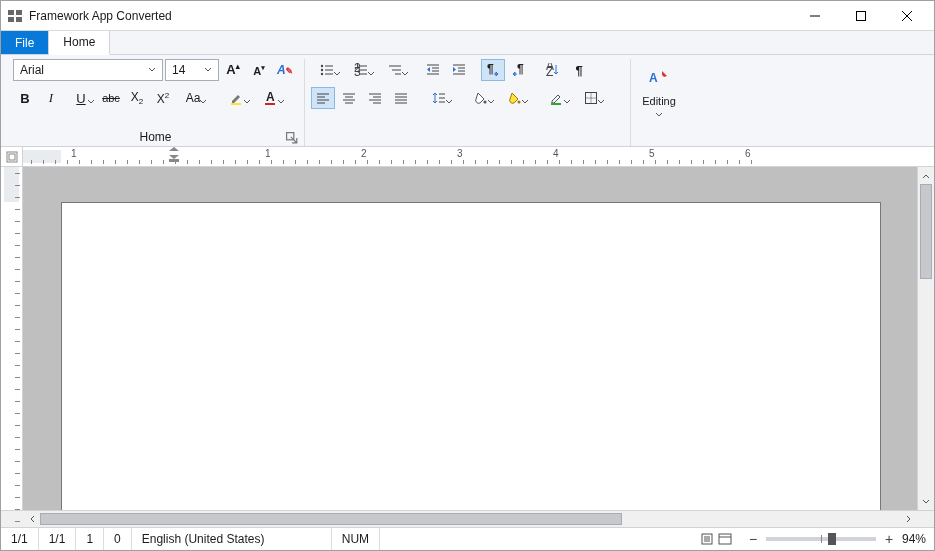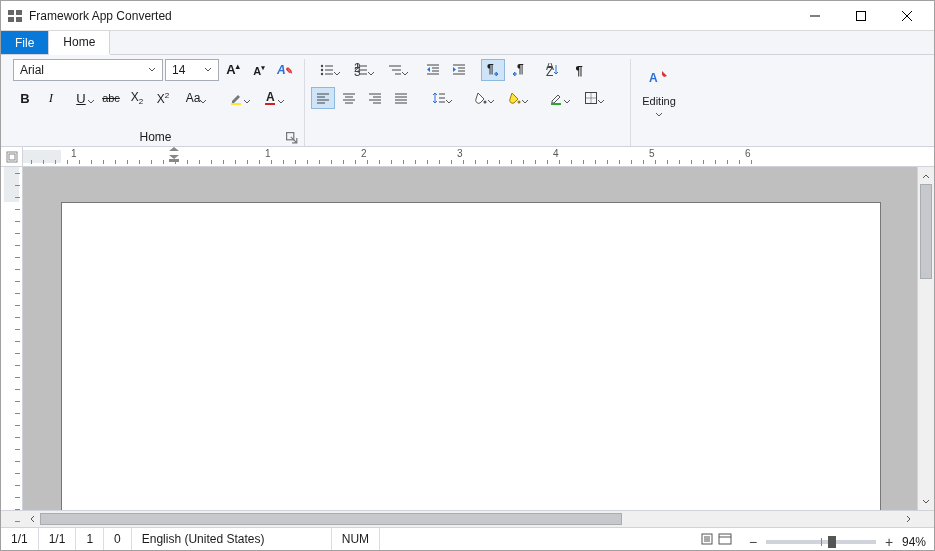--- a/index.html
+++ b/index.html
@@ -58,21 +58,21 @@
 .vscroll .up{height:17px;display:flex;align-items:center;justify-content:center}
 .vscroll .track{flex:1;position:relative}
 .vscroll .thumb{position:absolute;left:2px;right:2px;top:0;height:95px;background:#c6c8cc;border:1px solid #a8acb3}
 .vscroll .down{height:17px;display:flex;align-items:center;justify-content:center}
 .hscroll-row{height:17px;display:flex;background:#f0f0f0;border-top:1px solid #d0d4da}
 .hscroll-row .sp{width:22px}
 .hscroll-row .left{width:17px;display:flex;align-items:center;justify-content:center}
 .hscroll-row .htrack{flex:1;position:relative}
 .hscroll-row .hthumb{position:absolute;top:2px;bottom:2px;left:0;width:582px;background:#c6c8cc;border:1px solid #a8acb3}
 .hscroll-row .right{width:17px;display:flex;align-items:center;justify-content:center}
-.statusbar{height:23px;border-top:1px solid #d0d4da;display:flex;align-items:flex-end;background:#fff;font-size:11px}
+.statusbar{height:23px;border-top:1px solid #d0d4da;display:flex;align-items:center;background:#fff;font-size:11px}
 .sb-cell{padding:0 10px;border-right:1px solid #d9dce1;height:100%;display:flex;align-items:center}
 .sb-spacer{flex:1}
 .zoom{display:flex;align-items:center;gap:6px;padding:0 8px}
 .zoom .slider{width:110px;height:4px;background:#d0d4da;position:relative}
 .zoom .slider .mid{position:absolute;left:50%;top:-2px;width:1px;height:8px;background:#888}
 .zoom .slider .thumb{position:absolute;left:56%;top:-4px;width:8px;height:12px;background:#555}
 .zoom .pm{width:14px;text-align:center;font-size:14px;color:#444}
 svg{display:block}
 .caret svg,.arrow svg,.dd svg{width:8px;height:8px}
 </style>

